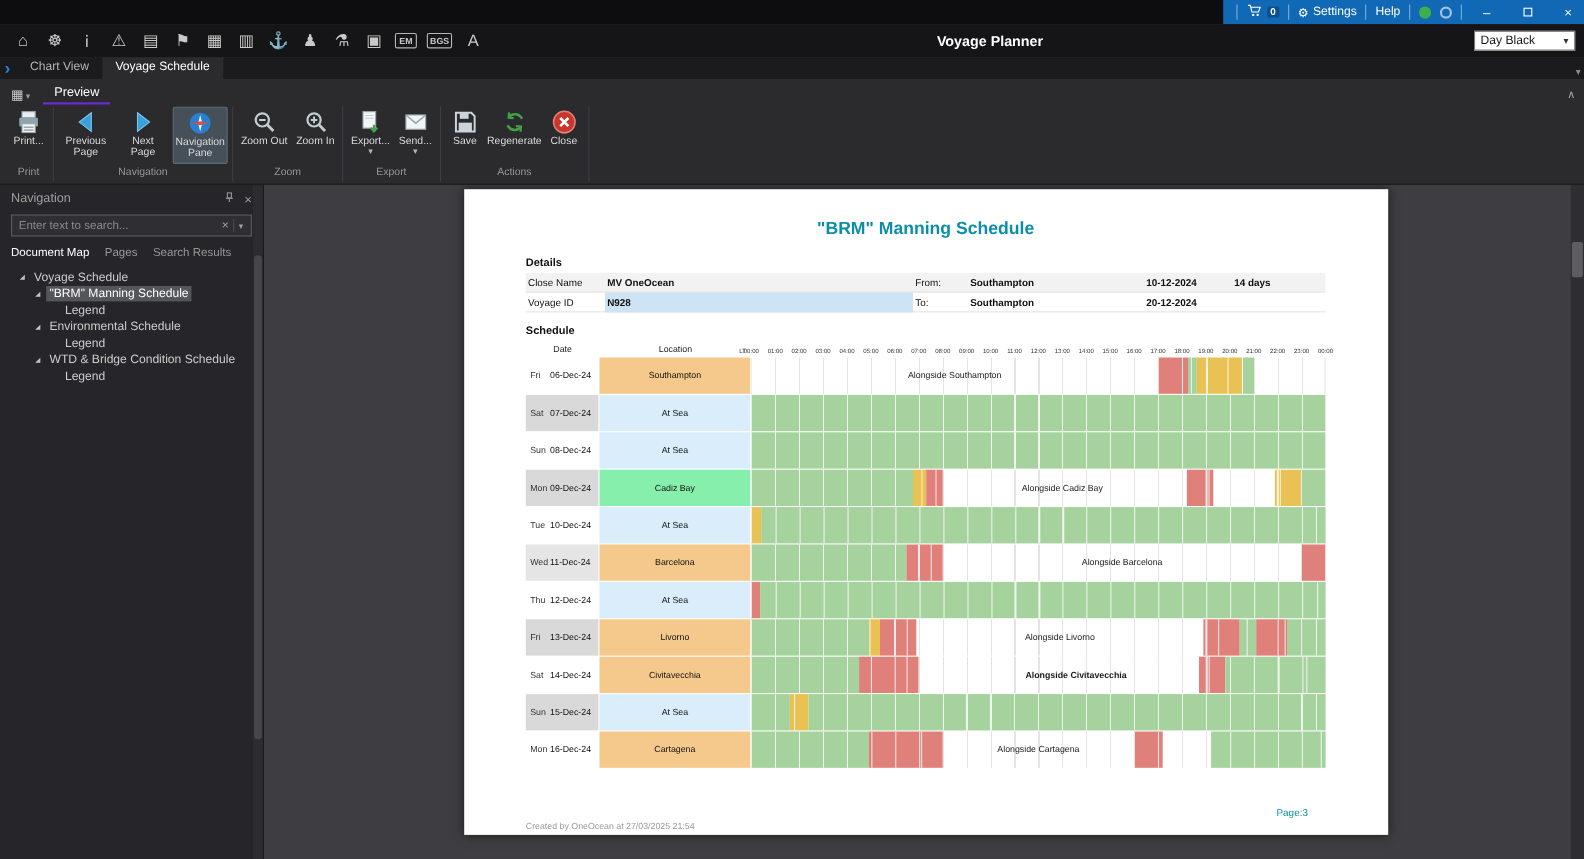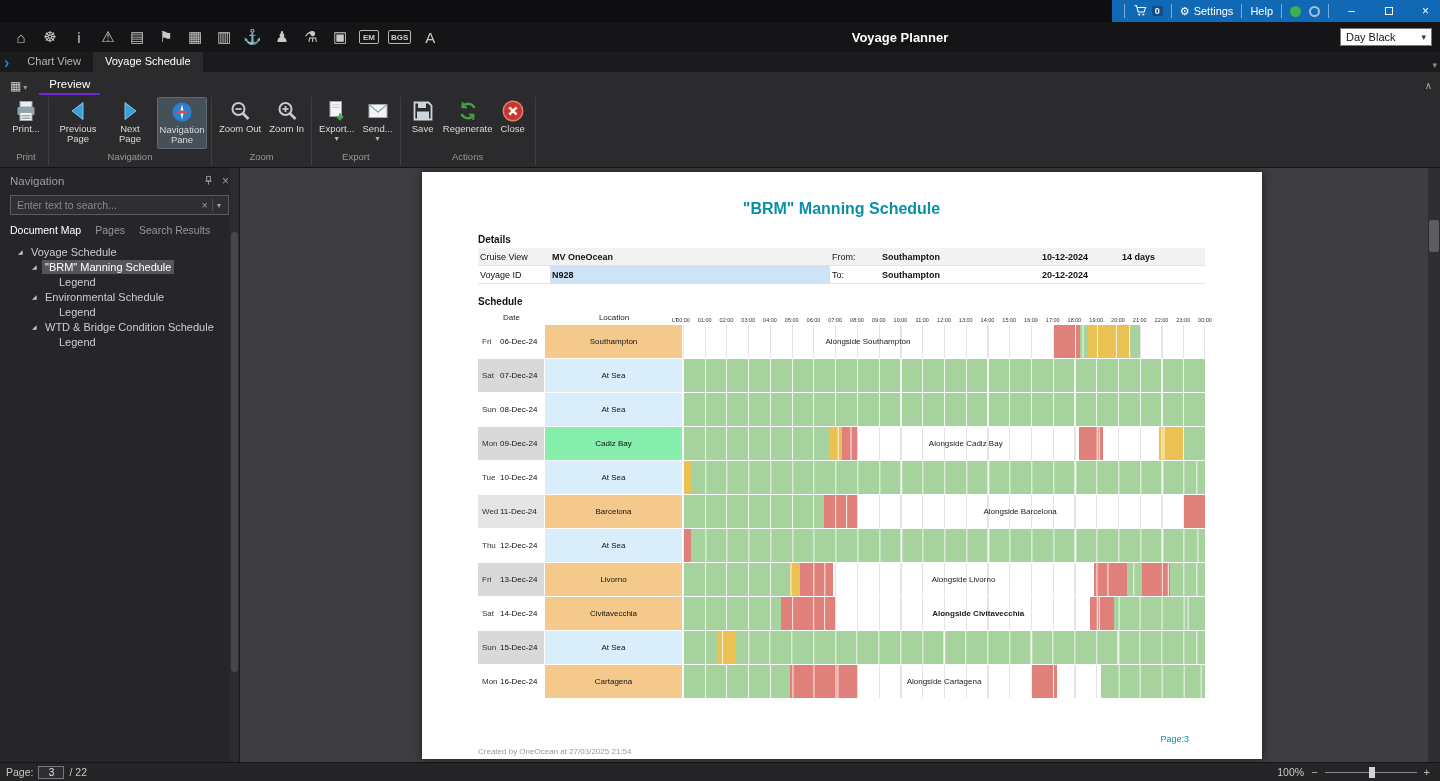--- a/index.html
+++ b/index.html
@@ -397,21 +397,21 @@
     </div>
 
     <div class="preview">
       <div class="page">
         <div class="page-inner">
           <div class="doc-title">"BRM" Manning Schedule</div>
 
           <div class="sec-head">Details</div>
           <div class="details">
             <div class="drow odd">
-              <span class="dc dc-label">Cruise View</span>
+              <span class="dc dc-label">Close Name</span>
               <span class="dc dc-value bold">MV OneOcean</span>
               <span class="dc dc-ft">From:</span>
               <span class="dc dc-place bold">Southampton</span>
               <span class="dc dc-date bold">10-12-2024</span>
               <span class="dc dc-days bold">14 days</span>
             </div>
             <div class="drow">
               <span class="dc dc-label">Voyage ID</span>
               <span class="dc dc-value bold voyage-id">N928</span>
               <span class="dc dc-ft">To:</span>
@@ -604,28 +604,14 @@
             <div class="f-left">Created by OneOcean at 27/03/2025 21:54</div>
           </div>
         </div>
       </div>
       <div class="pv-scroll">
           <div class="pv-thumb"></div>
         </div>
     </div>
   </div>
 
-  <div class="statusbar">
-    <span>Page:</span>
-    <input class="sb-page" value="3" style="">
-    <span>/ 22</span>
-    <div class="sb-right">
-      <span>100%</span>
-      <span class="sb-minus">−</span>
-      <div class="sb-slider">
-        <div class="sb-track"></div>
-        <div class="sb-thumb"></div>
-      </div>
-      <span class="sb-plus">+</span>
-    </div>
-  </div>
 
 </div>
 
 </body></html>

